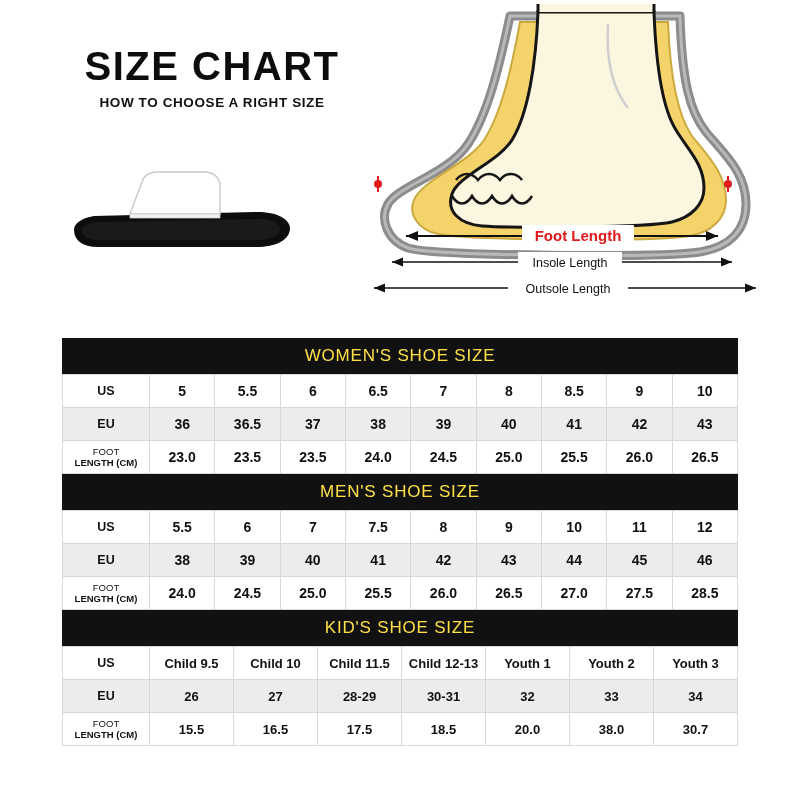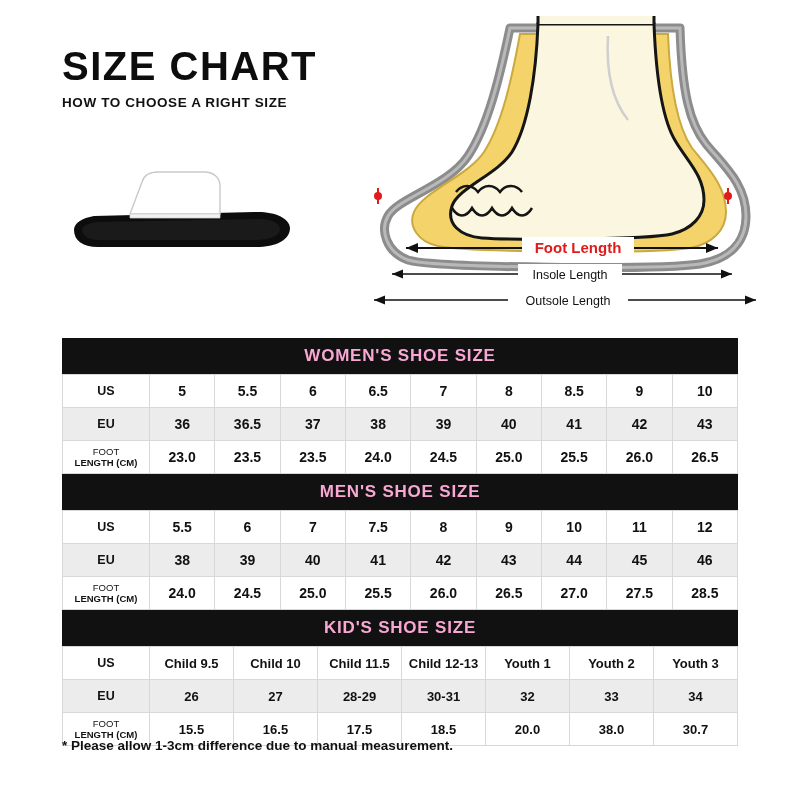--- a/index.html
+++ b/index.html
@@ -19,20 +19,21 @@
     width: 800px;
     height: 800px;
   }
 
   
   .header {
     position: absolute;
     left: 62px;
     top: 46px;
     width: 300px;
+    text-align: center;
   }
   .title {
     font-size: 40px;
     font-weight: bold;
     letter-spacing: 1.5px;
     line-height: 1;
     margin: 0;
     color: #0d0d0d;
   }
   .subtitle {
@@ -49,43 +50,43 @@
     left: 68px;
     top: 168px;
     width: 230px;
     height: 90px;
   }
 
   
   .foot-diagram {
     position: absolute;
     left: 360px;
-    top: 16px;
+    top: 4px;
     width: 420px;
     height: 300px;
   }
 
   
   .tables {
     position: absolute;
     left: 62px;
     top: 338px;
     width: 676px;
   }
   table {
     border-collapse: collapse;
     width: 100%;
     table-layout: fixed;
   }
   .band {
     background: #111111;
-    color: #f9a8d4;
+    color: #fde047;
     text-align: center;
     font-size: 17px;
-    font-weight: bold;
+    font-weight: normal;
     letter-spacing: 0.8px;
     height: 36px;
     line-height: 36px;
   }
   td, th {
     text-align: center;
     font-size: 13.5px;
     border: 1px solid #d8d8d8;
     padding: 0;
     height: 32px;
@@ -308,14 +309,13 @@
         <td class="val kid">17.5</td>
         <td class="val kid">18.5</td>
         <td class="val kid">20.0</td>
         <td class="val kid">38.0</td>
         <td class="val kid">30.7</td>
       </tr>
     </tbody>
       </table>
   </div>
 
-  <div class="footnote">* Please allow 1-3cm difference due to manual measurement.</div>
 </div>
 
 </body></html>

